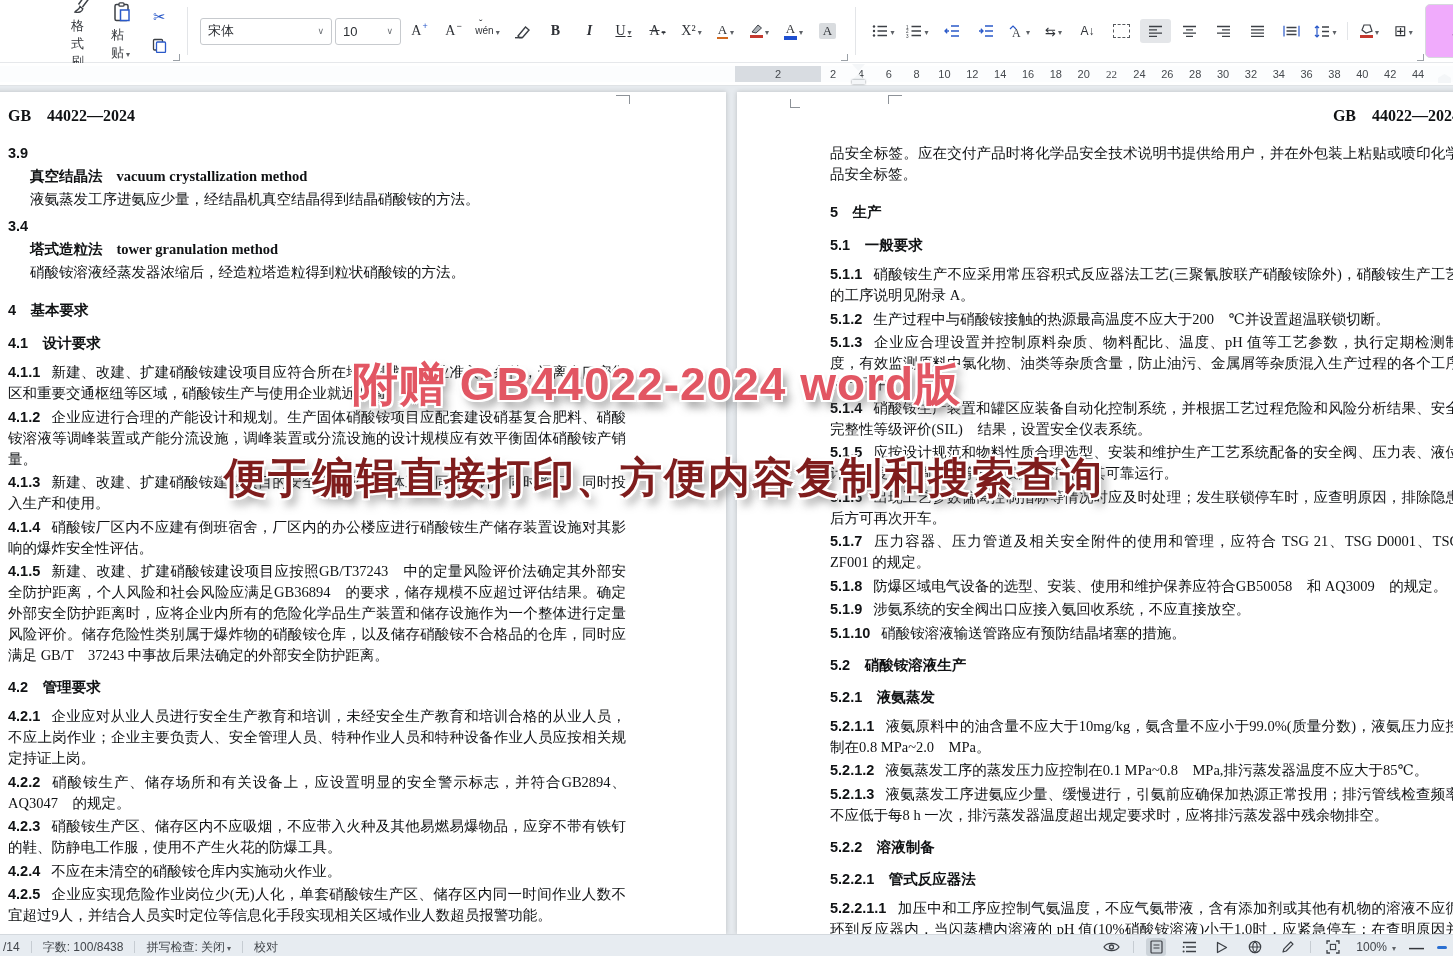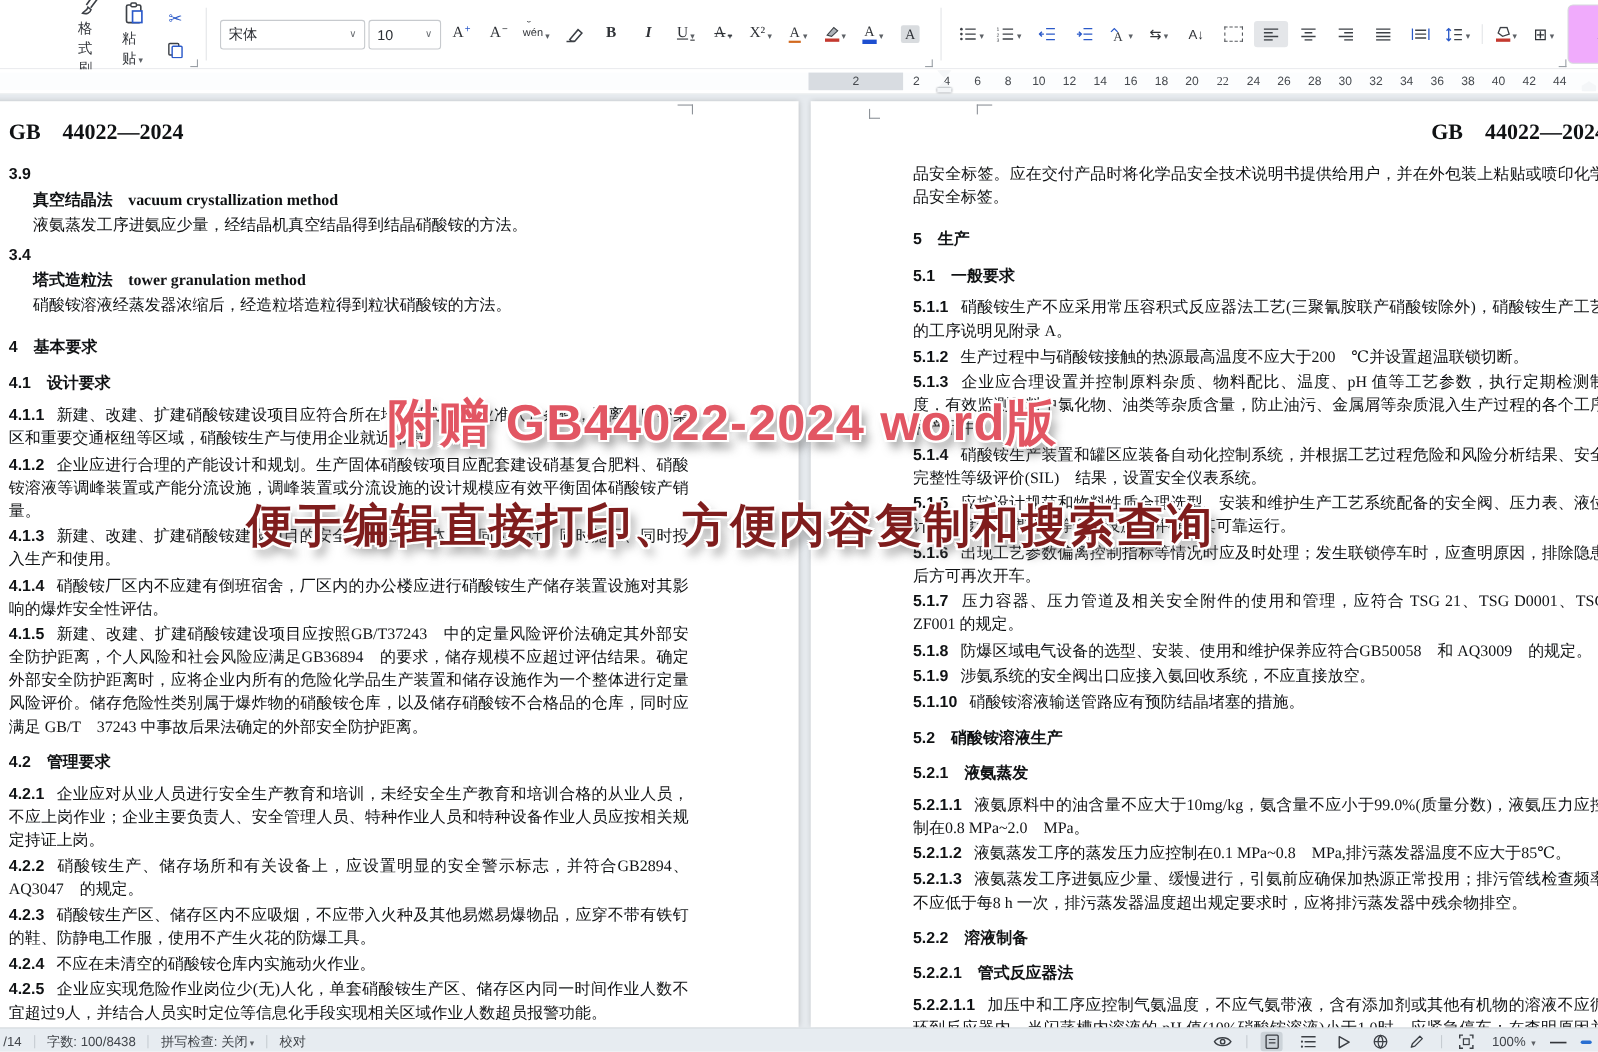--- a/index.html
+++ b/index.html
@@ -72,21 +72,21 @@
             filter:drop-shadow(0 0 1px #7d838a)}
   .ind-right{position:absolute;left:1438px;top:11px;width:13px;height:9px;background:#f4f6f8;
              clip-path:polygon(50% 0,100% 45%,100% 100%,0 100%,0 45%);filter:drop-shadow(0 0 1px #7d838a)}
 
   
   .doc-area{height:848px;background:#e6eaee;position:relative;overflow:hidden;flex:none}
   .page{position:absolute;top:6px;bottom:0;background:#fff;box-shadow:0 0 5px rgba(0,0,0,.18);overflow:hidden}
   .page-left{left:-50px;width:776px;padding:14px 100px 0 58px}
   .page-right{left:737px;width:780px;padding:14px 57px 0 93px}
   .page{box-sizing:border-box;font-family:"Liberation Serif","DejaVu Serif",serif;color:#101214}
-  .gb-header{font-weight:bold;font-size:20px;margin-bottom:16px;font-family:"Liberation Serif","DejaVu Serif",serif}
+  .gb-header{font-weight:bold;font-size:16px;margin-bottom:16px;font-family:"Liberation Serif","DejaVu Serif",serif}
   .gb-header.right{text-align:right}
   .page p{margin:2px 0;font-size:14.5px;line-height:21px;text-align:justify}
   .page .b-hnum{font-weight:bold;font-family:"Liberation Sans","DejaVu Sans",sans-serif;margin:6px 0 2px}
   .page .b-term{padding-left:22px;margin:2px 0}
   .page .b-term .zh{font-weight:bold;font-family:"Liberation Sans","DejaVu Sans",sans-serif}
   .page .b-term .en{font-weight:bold;margin-left:14px}
   .page .b-def{padding-left:22px}
   .page .b-h1{font-weight:bold;font-family:"Liberation Sans","DejaVu Sans",sans-serif;margin:17px 0 12px}
   .page .b-h2{font-weight:bold;font-family:"Liberation Sans","DejaVu Sans",sans-serif;margin:11px 0 8px}
   .page .b-item{margin:2.5px 0}

